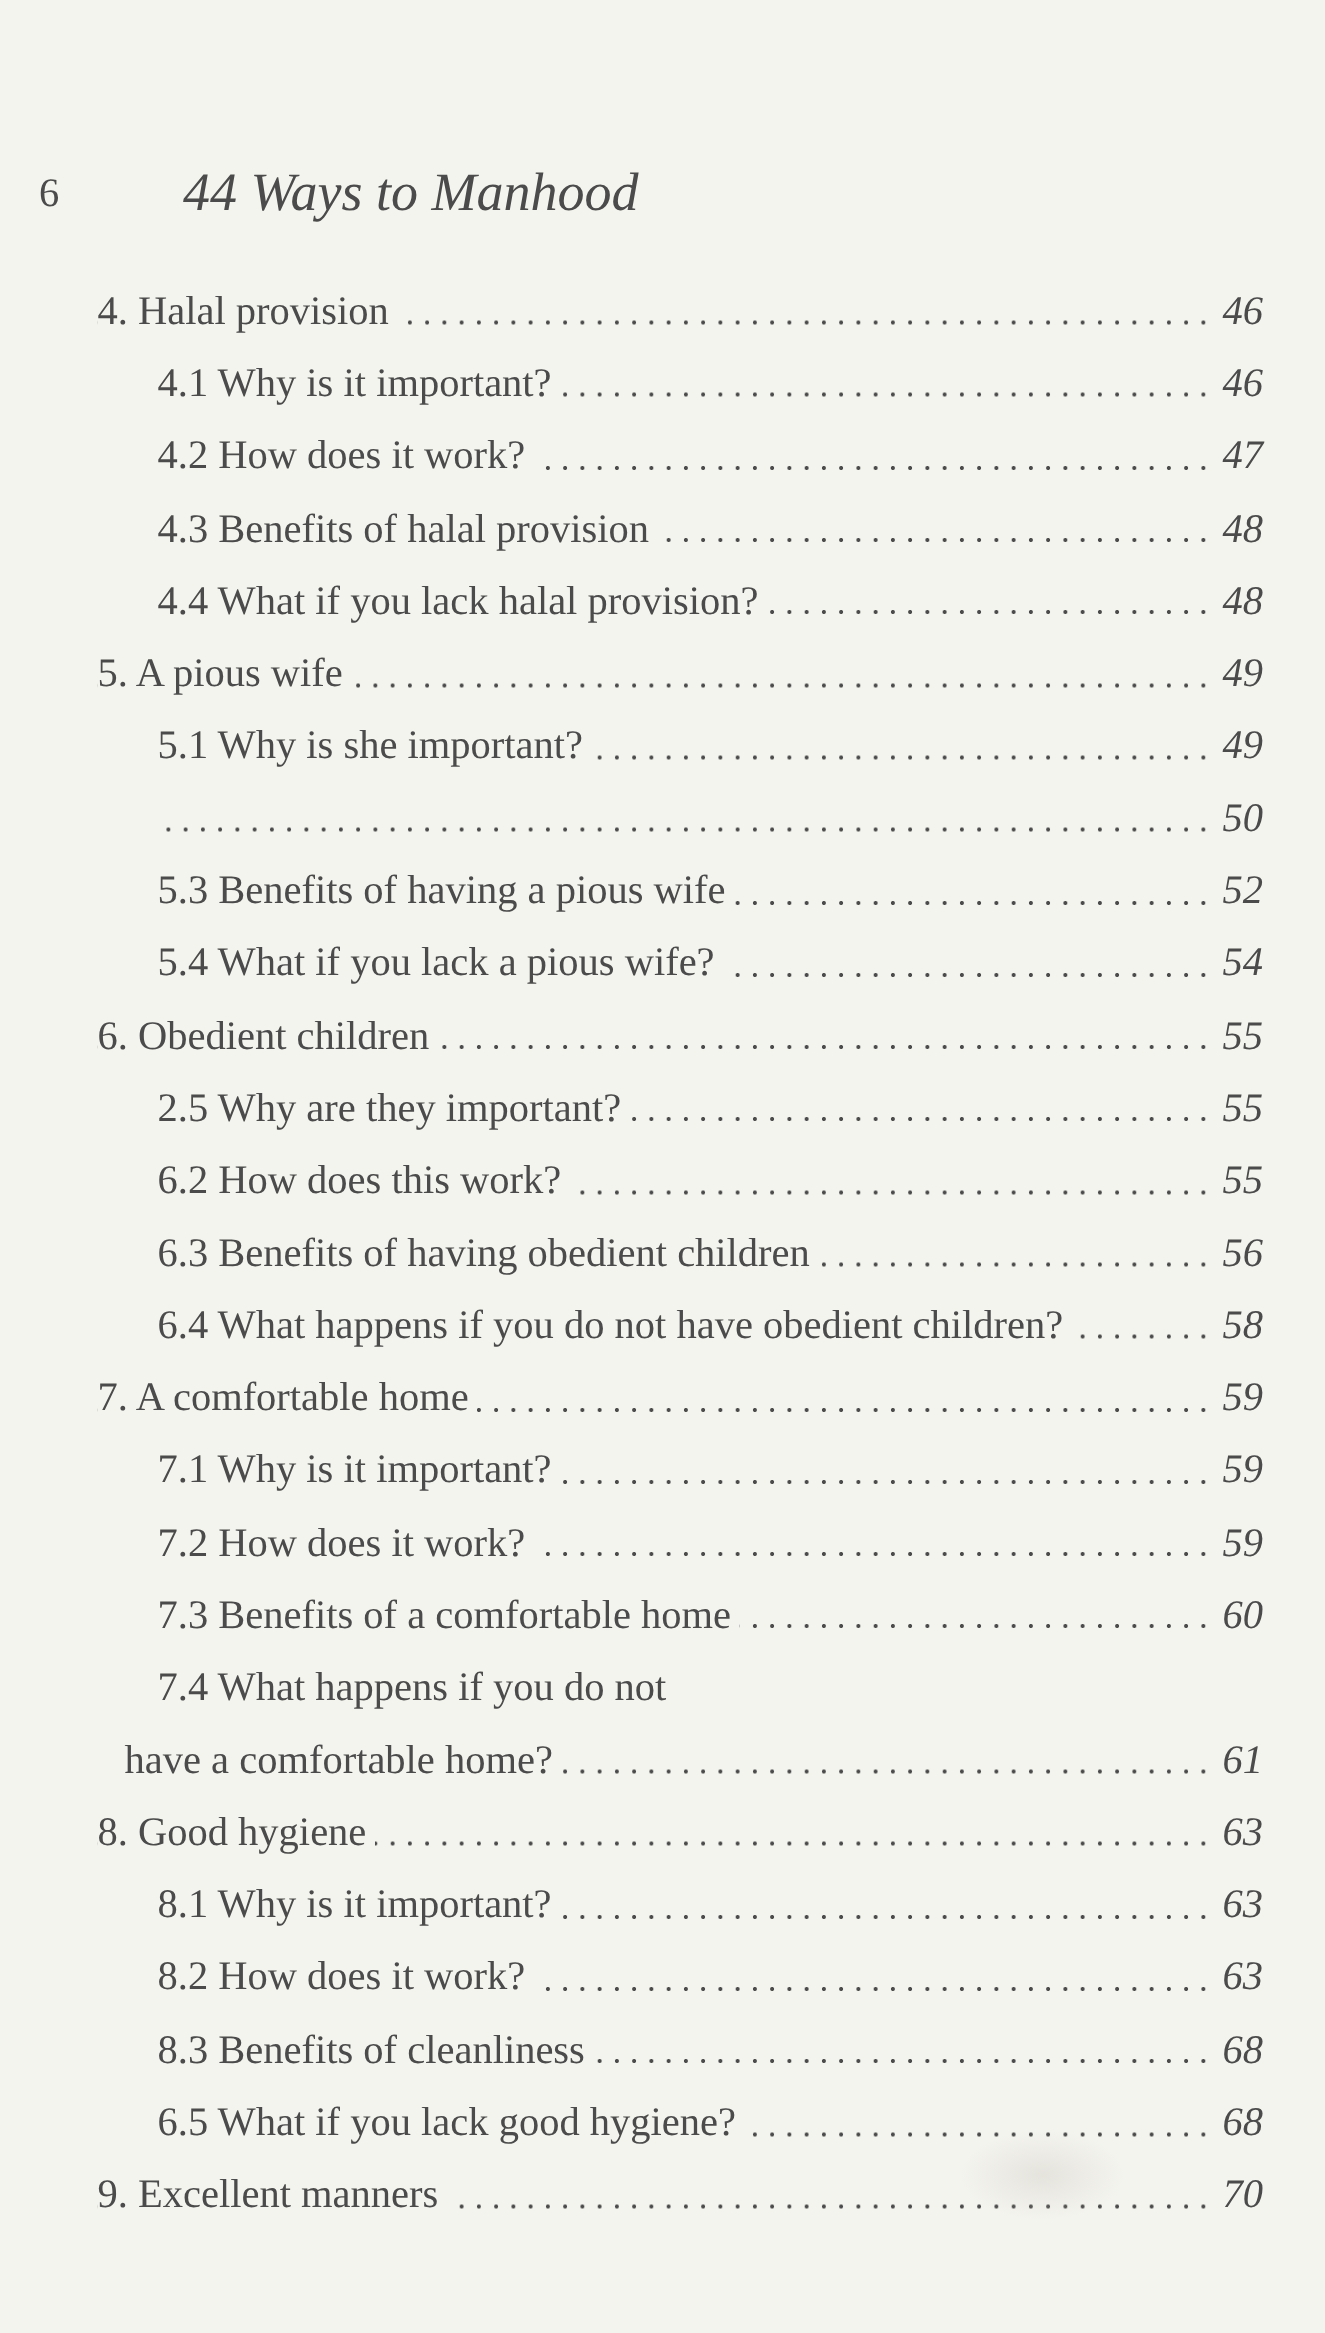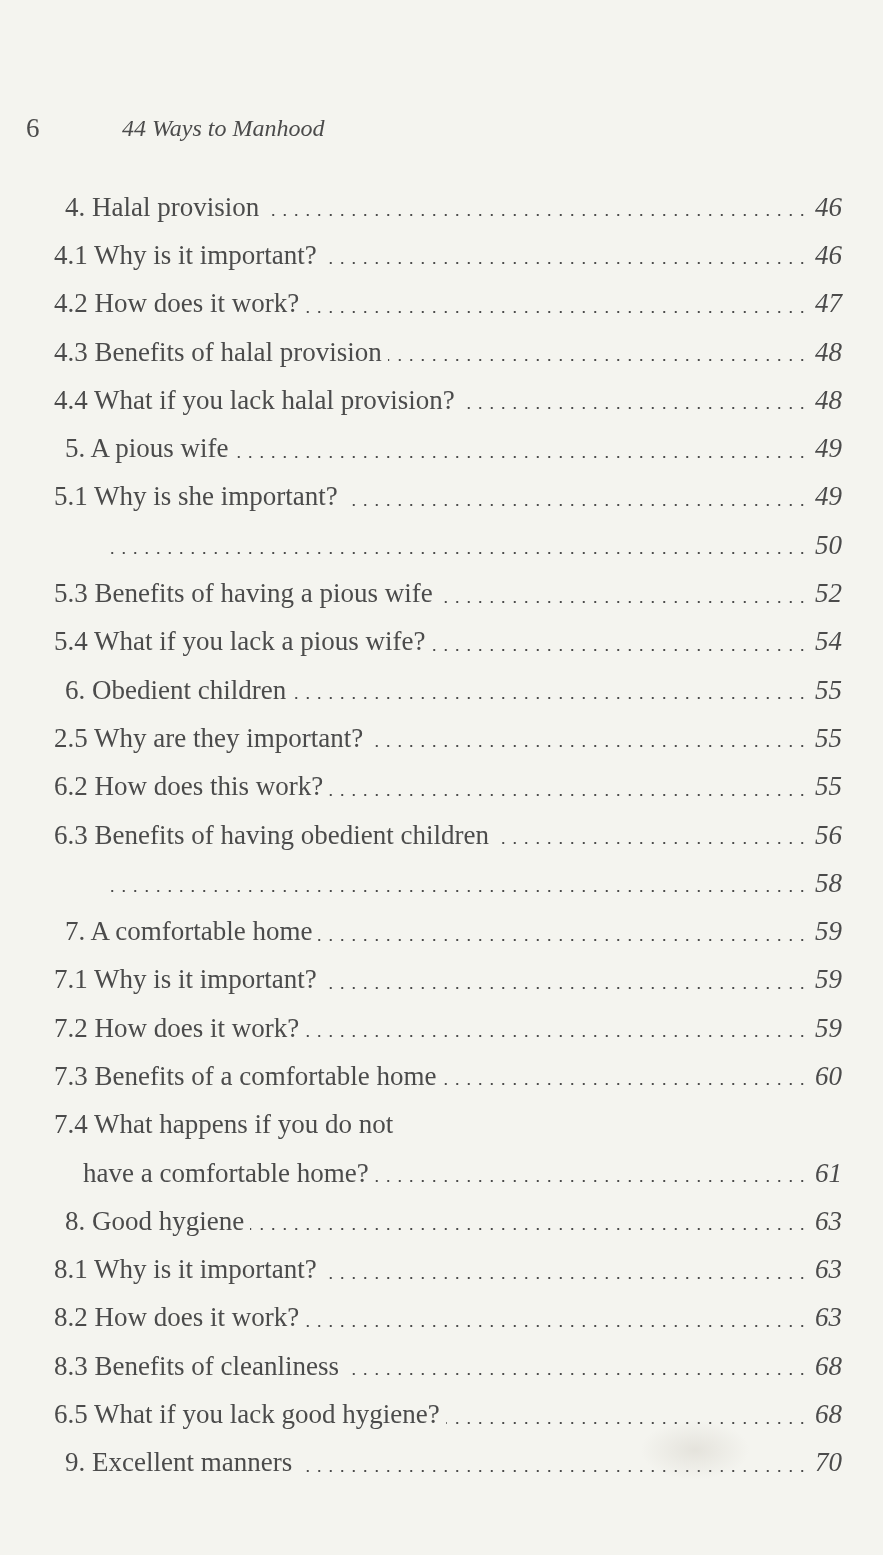--- a/index.html
+++ b/index.html
@@ -26,21 +26,21 @@
       position: absolute;
       left: 26px;
       top: 0;
       font-size: 27px;
       line-height: 36px;
     }
     .running-title {
       position: absolute;
       left: 122px;
       top: 0;
-      font-size: 24px;
+      font-size: 36px;
       font-style: italic;
       line-height: 36px;
     }
     .toc {
       position: absolute;
       top: 183px;
       left: 0;
       width: 883px;
     }
     .toc-line {
@@ -72,21 +72,21 @@
     .toc-line .page {
       position: absolute;
       right: 41px;
       background: #f4f4ef;
       padding-left: 8px;
       z-index: 1;
       font-style: italic;
     }
     .toc-line.level-1 { padding-left: 65px; }
     .toc-line.level-1 .leader { left: 65px; }
-    .toc-line.level-2 { padding-left: 54px; }
+    .toc-line.level-2 { padding-left: 105px; }
     .toc-line.level-2 .leader { left: 105px; }
     .toc-line.continuation { padding-left: 83px; }
     .toc-line.continuation .leader { left: 165px; }
     .smudge {
       position: absolute;
       left: 640px;
       top: 1420px;
       width: 110px;
       height: 60px;
       background: radial-gradient(ellipse at center, rgba(200,195,185,0.35) 0%, rgba(244,244,239,0) 70%);
@@ -168,20 +168,21 @@
     <span class="entry-text">6.2 How does this work?</span>
     <span class="page">55</span>
   </div>
   <div class="toc-line level-2">
     <span class="leader"></span>
     <span class="entry-text">6.3 Benefits of having obedient children</span>
     <span class="page">56</span>
   </div>
   <div class="toc-line level-2">
     <span class="leader"></span>
+    <span class="entry-text">6.4 What happens if you do not have obedient children?</span>
     <span class="page">58</span>
   </div>
 
   <div class="toc-line level-1">
     <span class="leader"></span>
     <span class="entry-text">7. A comfortable home</span>
     <span class="page">59</span>
   </div>
   <div class="toc-line level-2">
     <span class="leader"></span>

